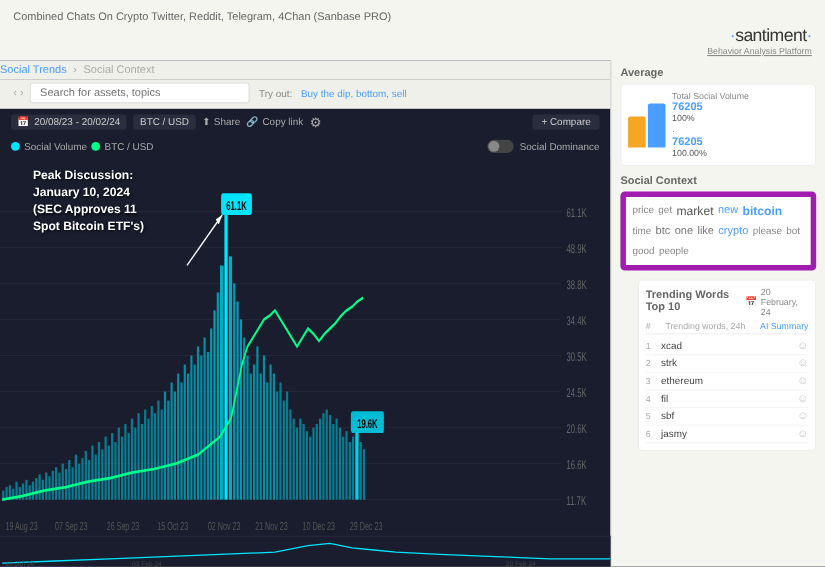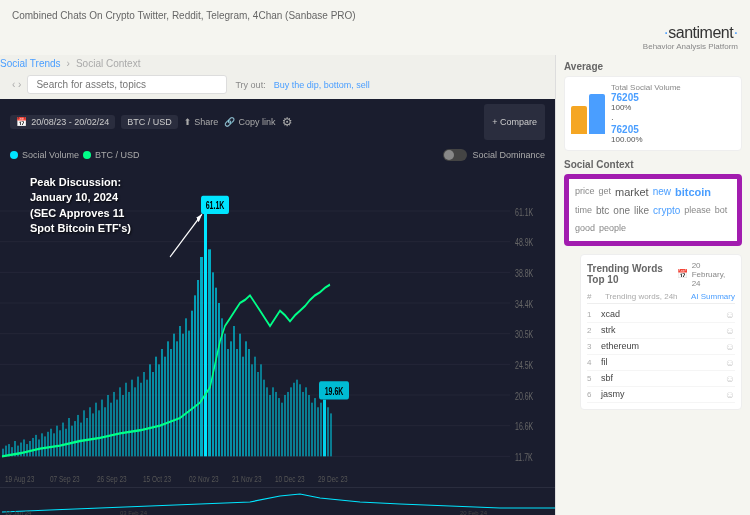--- a/index.html
+++ b/index.html
@@ -41,20 +41,21 @@
       font-weight: 300;
       color: #333;
       letter-spacing: -0.5px;
       margin-top: 16px;
     }
     .santiment-logo .tagline {
       font-size: 8px;
       color: #888;
       text-align: left;
       display: block;
+      text-decoration: underline;
     }
 
     
     .main-layout {
       display: flex;
       height: 460px;
     }
 
     
     .left-panel {
@@ -127,21 +128,21 @@
       cursor: pointer;
       display: flex;
       align-items: center;
       gap: 3px;
     }
     .compare-btn {
       font-size: 9px;
       color: #ccc;
       background: #2a2d3e;
       border: none;
-      padding: 13px 8px;
+      padding: 2px 8px;
       border-radius: 3px;
       cursor: pointer;
     }
     .settings-icon-btn {
       font-size: 12px;
       color: #aaa;
       background: transparent;
       border: none;
       cursor: pointer;
     }

